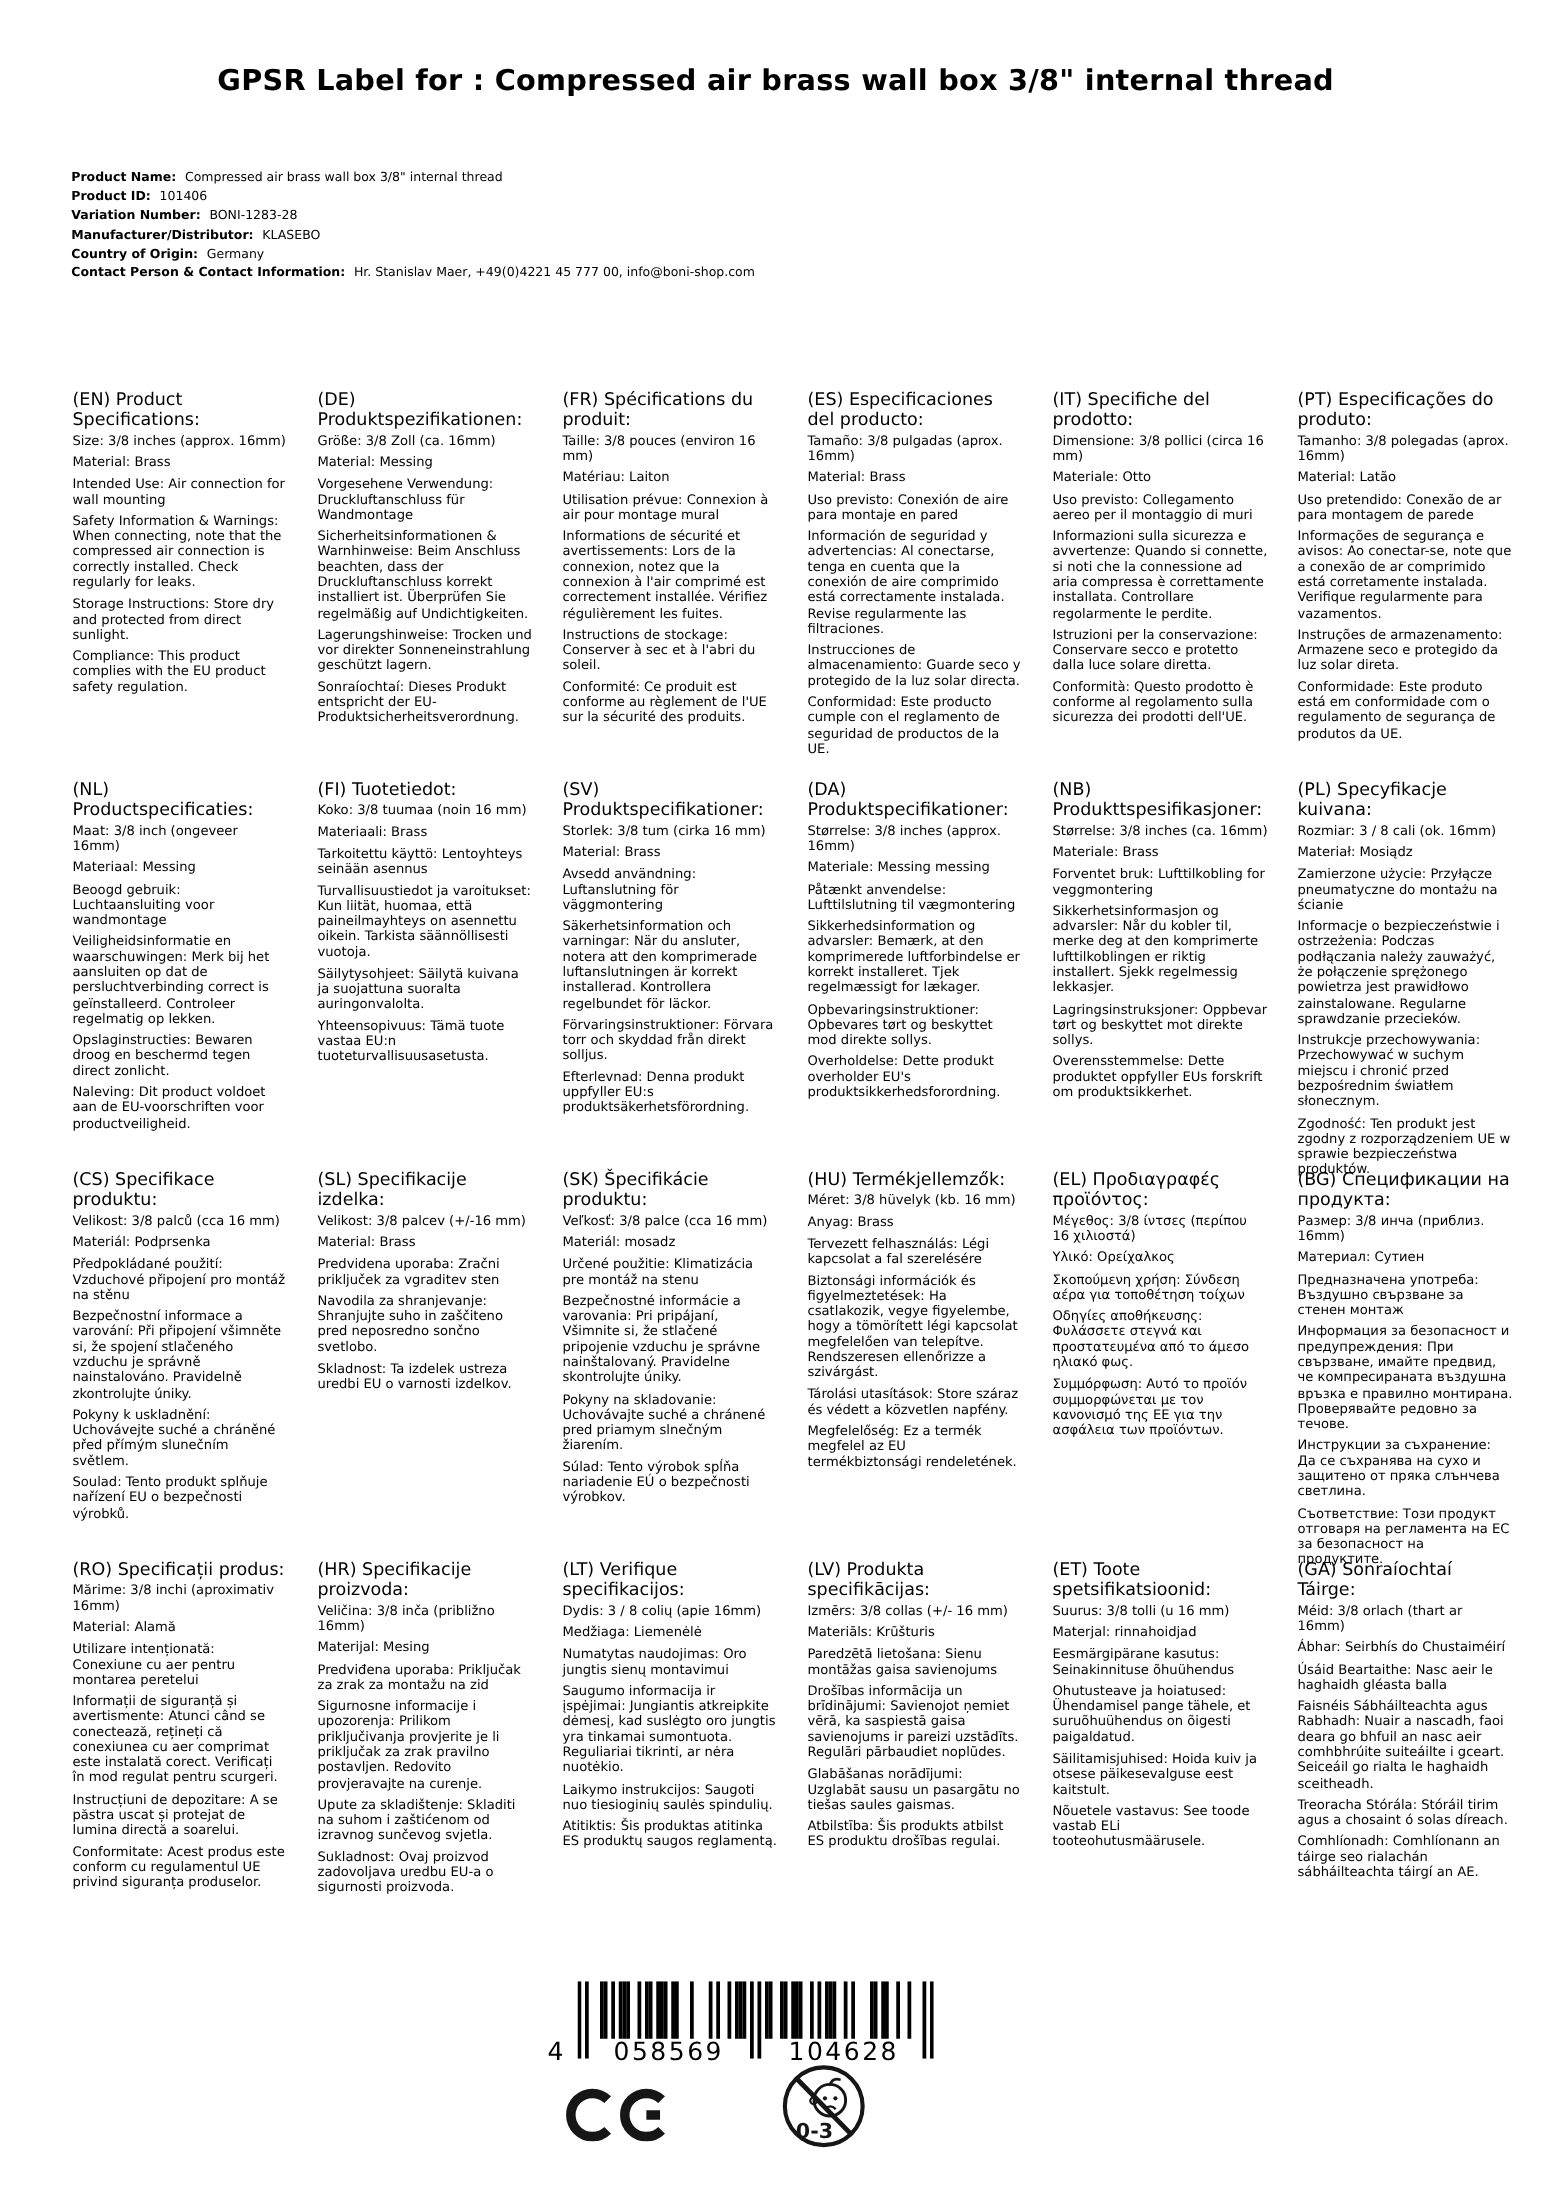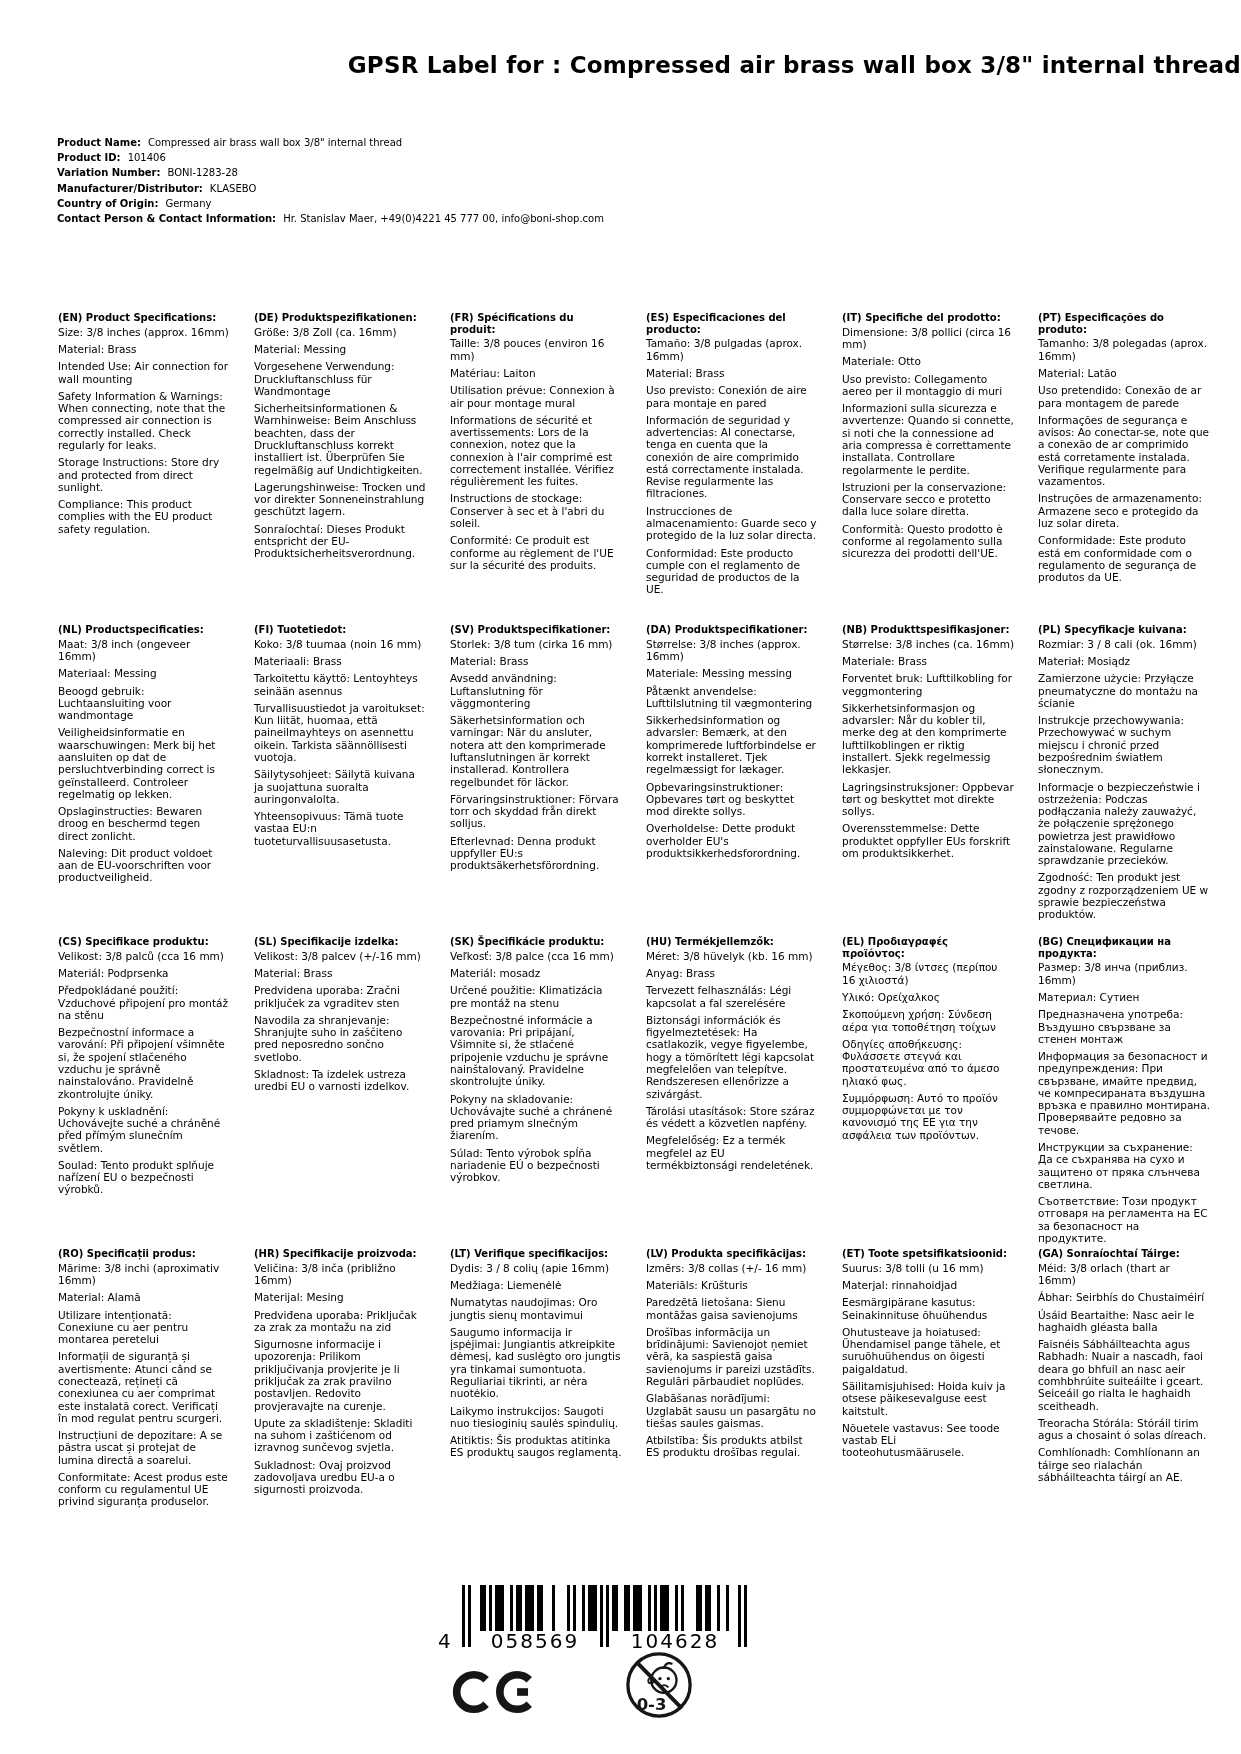--- a/index.html
+++ b/index.html
@@ -1,26 +1,26 @@
 <!DOCTYPE html>
 <html><head>
 <meta charset="utf-8">
 <style>
   html,body{margin:0;padding:0;background:#fff;}
   .page{position:relative;width:1241px;height:1754px;background:#fff;color:#000;
         font-family:"DejaVu Sans","Liberation Sans",sans-serif;overflow:hidden;}
-  .title{position:absolute;top:52px;left:0;width:1241px;text-align:right;
+  .title{position:absolute;top:52px;left:0;width:1241px;text-align:center;
          font-size:23px;font-weight:bold;letter-spacing:.2px;}
   .info{position:absolute;top:136px;left:57px;font-size:10px;line-height:1.42;}
   .info-line{margin:0 0 1px 0;}
   .info-line .lbl{font-weight:bold;margin-right:7px;}
   .grid{position:absolute;top:300px;left:58px;display:grid;
         grid-template-columns:repeat(6,172px);column-gap:24px;grid-auto-rows:312px;}
   .block{padding-top:12px;font-size:10.5px;line-height:1.17;}
-  .bh{font-weight:bold;font-size:10px;margin:0 0 2px 0;}
+  .bh{font-weight:normal;font-size:14px;margin:0 0 2px 0;}
   .bs{margin:0 0 5px 0;}
   .barcode-wrap{position:absolute;top:1585px;left:462px;width:285px;height:72px;}
   .bc-digit-left{position:absolute;left:-24px;top:44px;font-size:20px;}
   .bc-num{position:absolute;top:44px;width:120px;text-align:center;
           font-size:20px;letter-spacing:2px;white-space:nowrap;}
   .bc-num1{left:13px;}
   .bc-num2{left:153px;}
   .ce-mark{position:absolute;top:1660px;left:452px;}
   .age-warning{position:absolute;top:1650px;left:624px;}
   svg{display:block;}
@@ -150,22 +150,22 @@
         <p class="bs">Sikkerhetsinformasjon og advarsler: Når du kobler til, merke deg at den komprimerte lufttilkoblingen er riktig installert. Sjekk regelmessig lekkasjer.</p>
         <p class="bs">Lagringsinstruksjoner: Oppbevar tørt og beskyttet mot direkte sollys.</p>
         <p class="bs">Overensstemmelse: Dette produktet oppfyller EUs forskrift om produktsikkerhet.</p>
       </div>
 
     <div class="block">
       <div class="bh">(PL) Specyfikacje kuivana:</div>
     <p class="bs">Rozmiar: 3 / 8 cali (ok. 16mm)</p>
         <p class="bs">Materiał: Mosiądz</p>
         <p class="bs">Zamierzone użycie: Przyłącze pneumatyczne do montażu na ścianie</p>
+        <p class="bs">Informacje o bezpieczeństwie i ostrzeżenia: Podczas podłączania należy zauważyć, że połączenie sprężonego powietrza jest prawidłowo zainstalowane. Regularne sprawdzanie przecieków.</p>
         <p class="bs">Instrukcje przechowywania: Przechowywać w suchym miejscu i chronić przed bezpośrednim światłem słonecznym.</p>
-        <p class="bs">Informacje o bezpieczeństwie i ostrzeżenia: Podczas podłączania należy zauważyć, że połączenie sprężonego powietrza jest prawidłowo zainstalowane. Regularne sprawdzanie przecieków.</p>
         <p class="bs">Zgodność: Ten produkt jest zgodny z rozporządzeniem UE w sprawie bezpieczeństwa produktów.</p>
       </div>
 
     <div class="block">
       <div class="bh">(CS) Specifikace produktu:</div>
     <p class="bs">Velikost: 3/8 palců (cca 16 mm)</p>
         <p class="bs">Materiál: Podprsenka</p>
         <p class="bs">Předpokládané použití: Vzduchové připojení pro montáž na stěnu</p>
         <p class="bs">Bezpečnostní informace a varování: Při připojení všimněte si, že spojení stlačeného vzduchu je správně nainstalováno. Pravidelně zkontrolujte úniky.</p>
         <p class="bs">Pokyny k uskladnění: Uchovávejte suché a chráněné před přímým slunečním světlem.</p>

